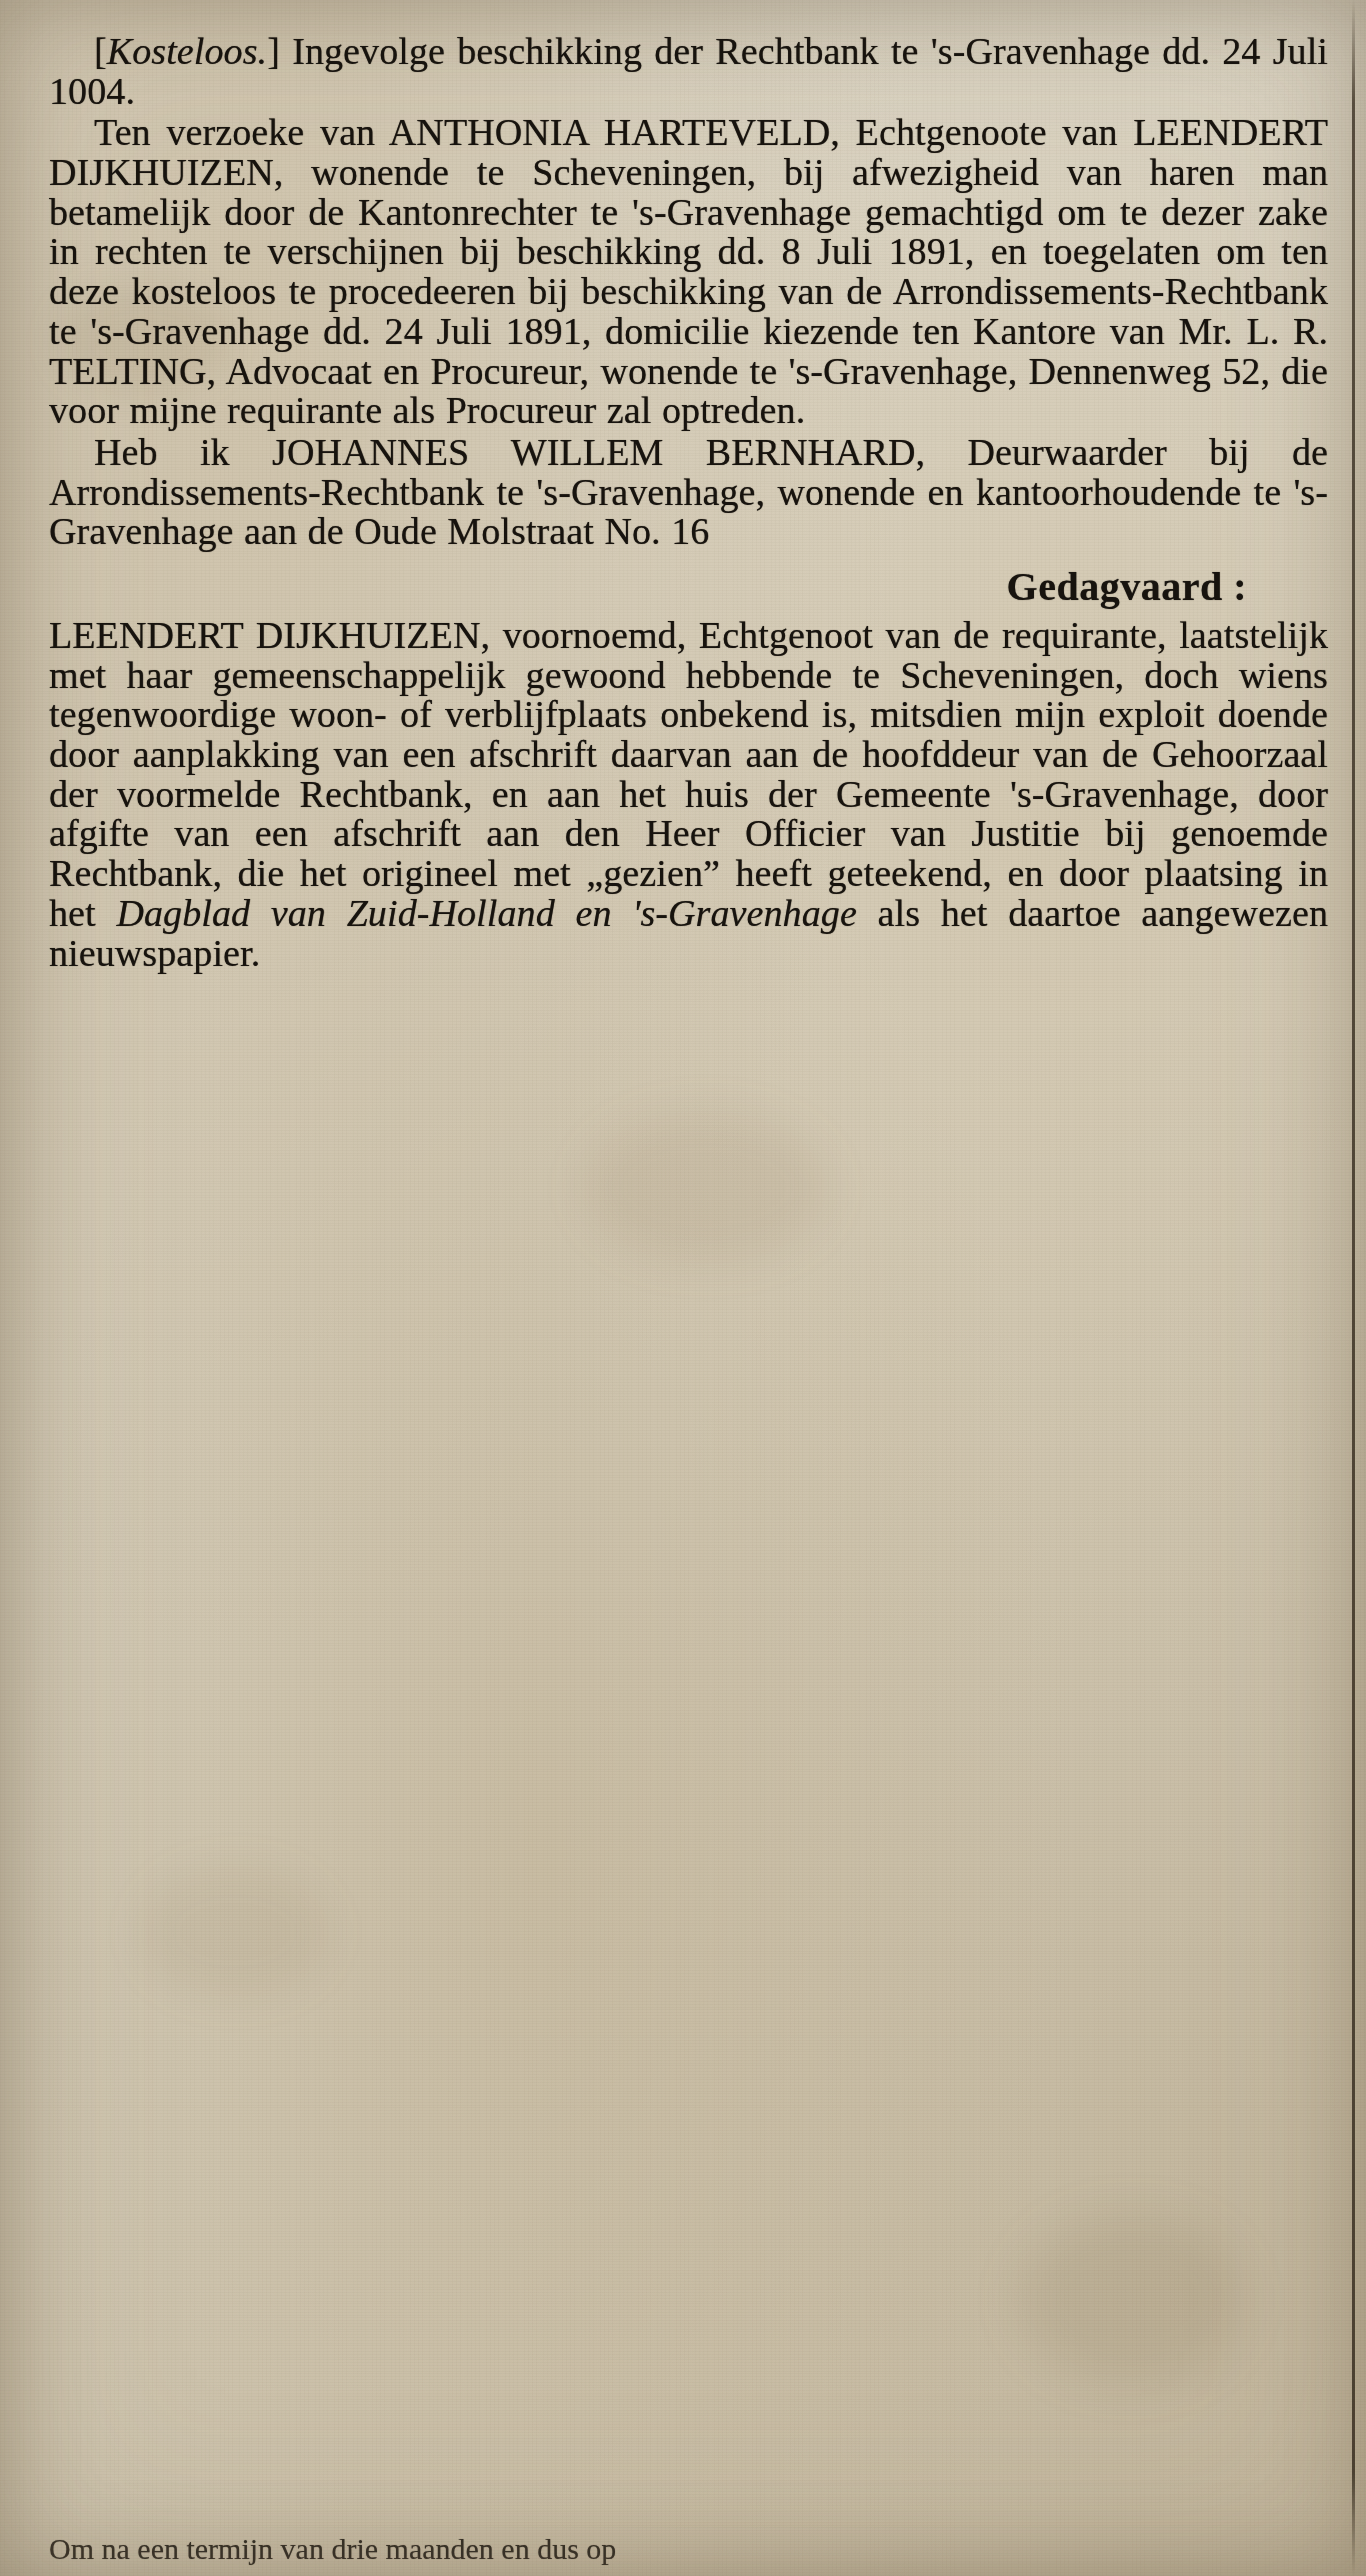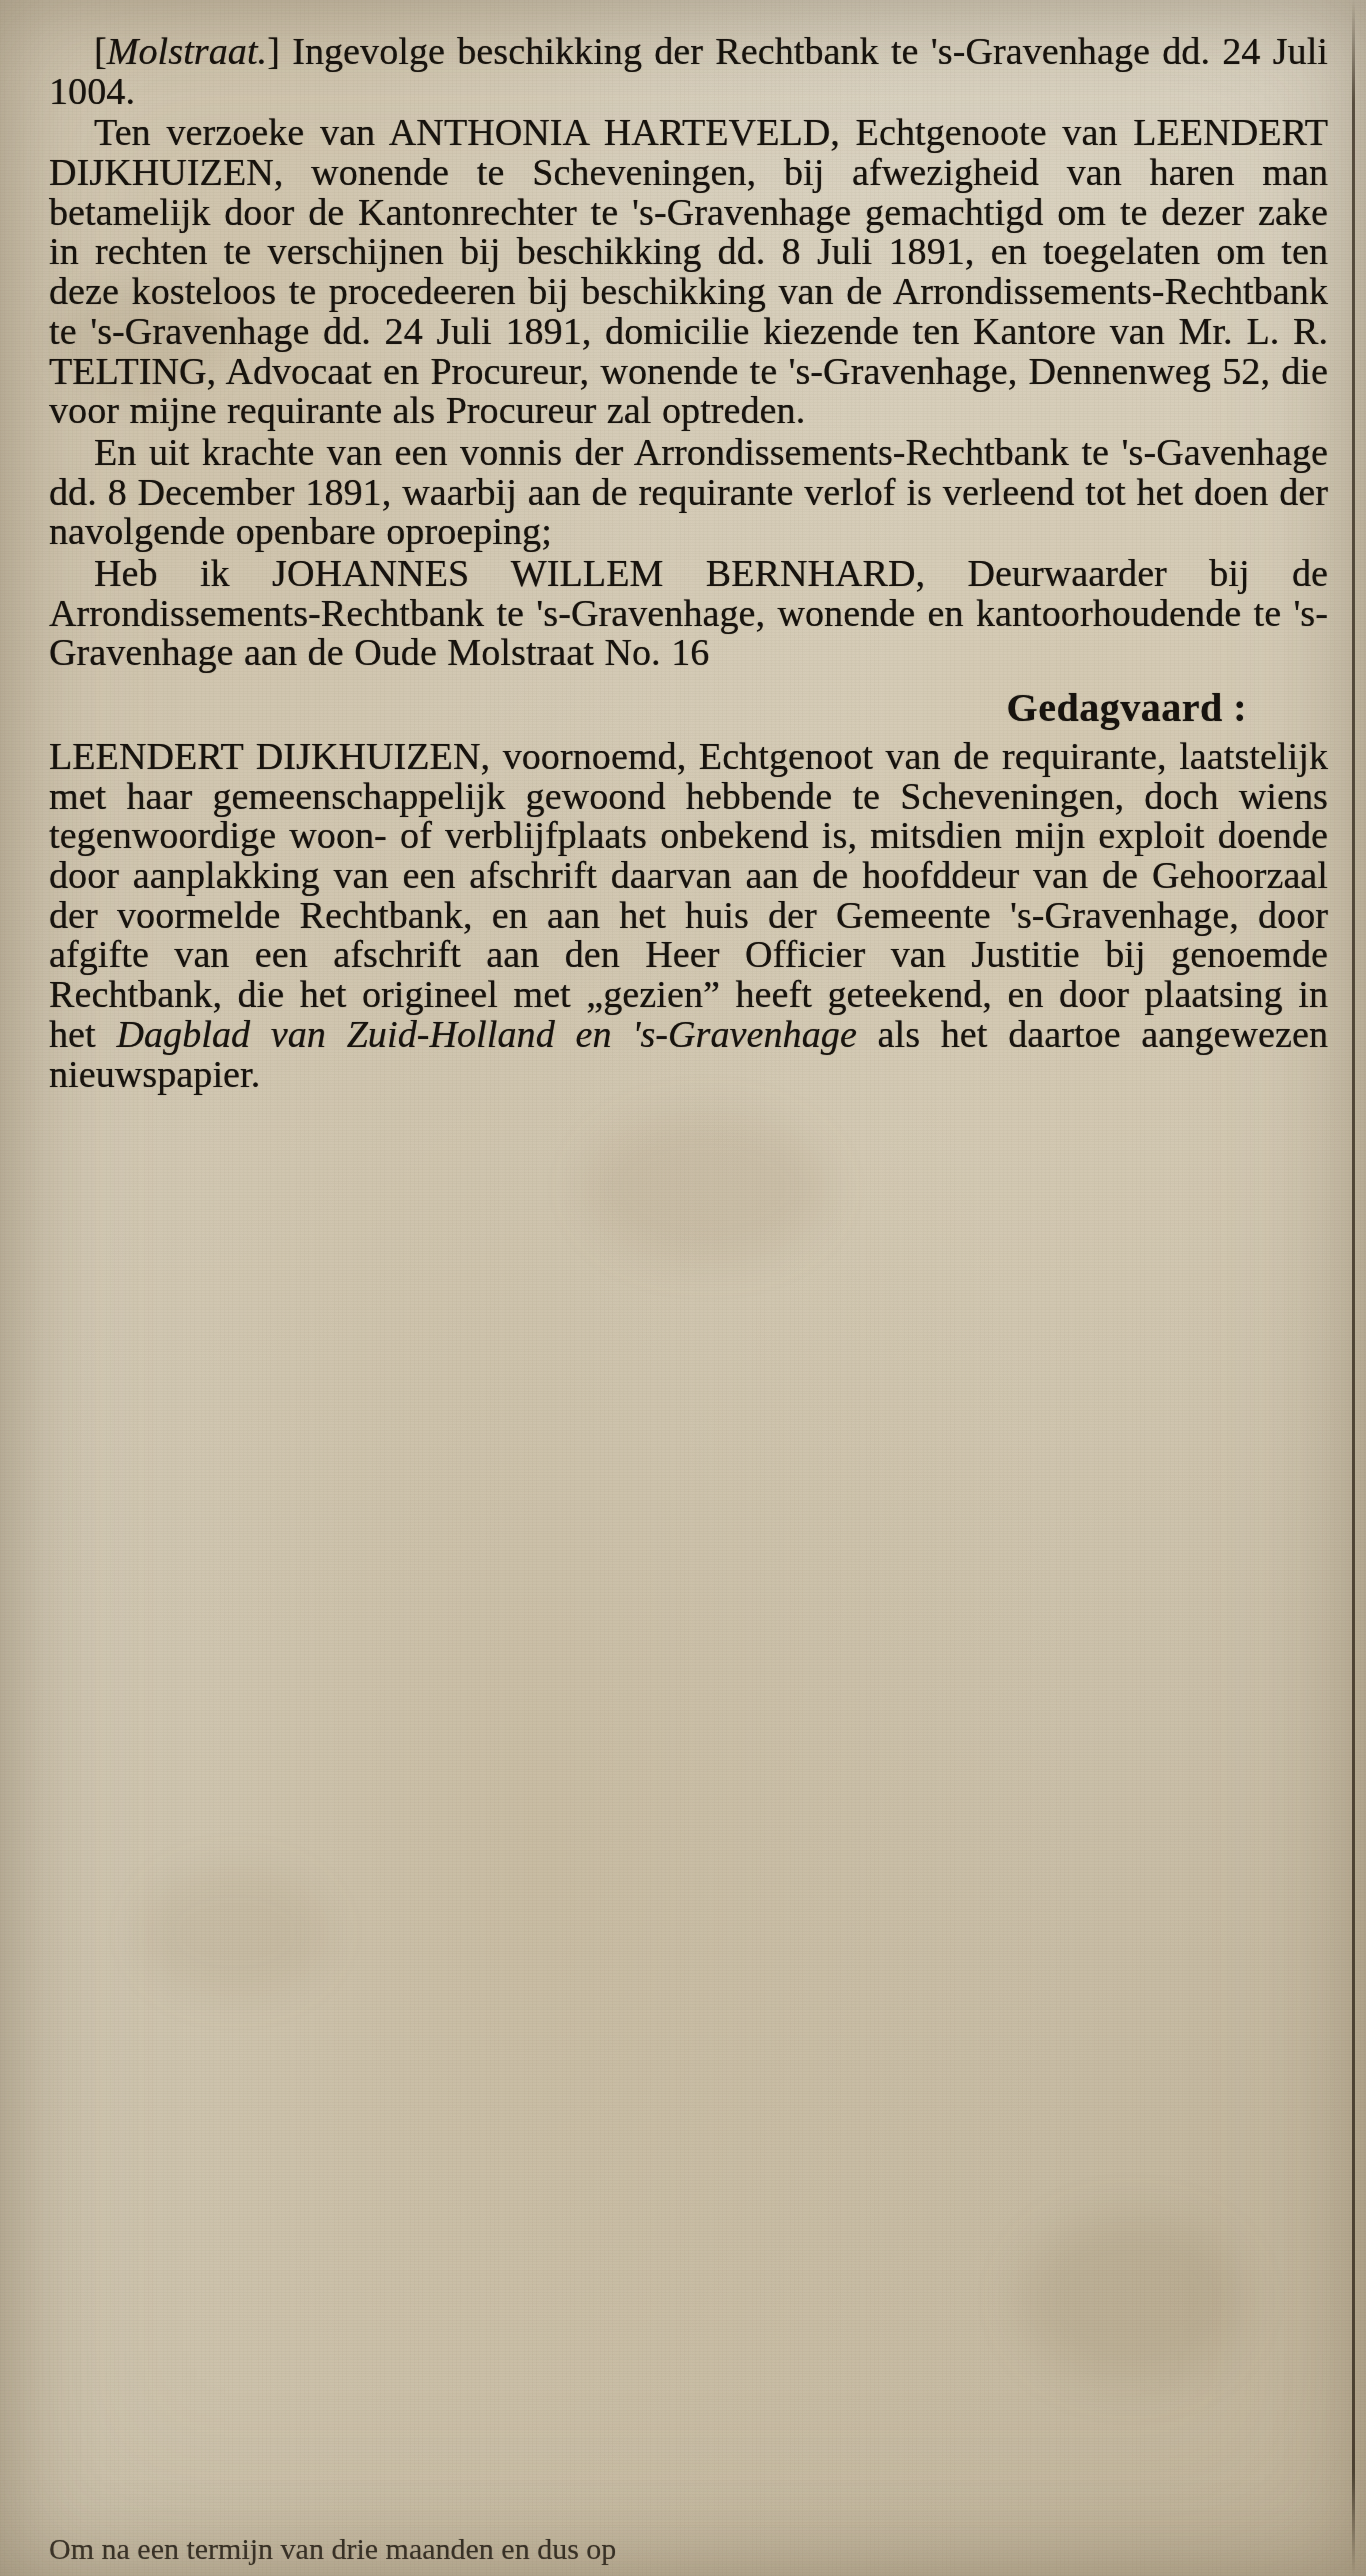--- a/index.html
+++ b/index.html
@@ -118,27 +118,26 @@
   <div class="column-rule right"></div>
 
   <div class="stain" style="left:57px; top:283px; width:170px; height:113px; background:rgba(150,125,85,0.10); filter:blur(17px);"></div>
   <div class="stain" style="left:584px; top:1112px; width:245px; height:151px; background:rgba(150,125,85,0.09); filter:blur(21px);"></div>
   <div class="stain" style="left:1018px; top:2214px; width:226px; height:170px; background:rgba(140,115,80,0.10); filter:blur(22.6px);"></div>
   <div class="stain" style="left:141px; top:1866px; width:188px; height:132px; background:rgba(150,125,85,0.08); filter:blur(19px);"></div>
 
   <div class="text-col">
 
     <p class="para indent">
-      <span>[</span><span class="italic">Molstraat.</span><span>] Ingevolge beschikking der Rechtbank te 's-Gravenhage dd. 24 Juli 1004.</span>
+      <span>[</span><span class="italic">Kosteloos.</span><span>] Ingevolge beschikking der Rechtbank te 's-Gravenhage dd. 24 Juli 1004.</span>
     </p>
 
 
     <p class="para indent">Ten verzoeke van ANTHONIA HARTEVELD, Echtgenoote van LEENDERT DIJKHUIZEN, wonende te Scheveningen, bij afwezigheid van haren man betamelijk door de Kantonrechter te 's-Gravenhage gemachtigd om te dezer zake in rechten te verschijnen bij beschikking dd. 8 Juli 1891, en toegelaten om ten deze kosteloos te procedeeren bij beschikking van de Arrondissements-Rechtbank te 's-Gravenhage dd. 24 Juli 1891, domicilie kiezende ten Kantore van Mr. L. R. TELTING, Advocaat en Procureur, wonende te 's-Gravenhage, Dennenweg 52, die voor mijne requirante als Procureur zal optreden.</p>
 
-    <p class="para indent">En uit krachte van een vonnis der Arrondissements-Rechtbank te 's-Gavenhage dd. 8 December 1891, waarbij aan de requirante verlof is verleend tot het doen der navolgende openbare oproeping;</p>
 
     <p class="para indent">Heb ik JOHANNES WILLEM BERNHARD, Deurwaarder bij de Arrondissements-Rechtbank te 's-Gravenhage, wonende en kantoorhoudende te 's-Gravenhage aan de Oude Molstraat No. 16</p>
 
     <h2 class="heading-gedagvaard">Gedagvaard :</h2>
 
     <p class="para">
       <span>LEENDERT DIJKHUIZEN, voornoemd, Echtgenoot van de requirante, laatstelijk met haar gemeenschappelijk gewoond hebbende te Scheveningen, doch wiens tegenwoordige woon- of verblijfplaats onbekend is, mitsdien mijn exploit doende door aanplakking van een afschrift daarvan aan de hoofddeur van de Gehoorzaal der voormelde Rechtbank, en aan het huis der Gemeente 's-Gravenhage, door afgifte van een afschrift aan den Heer Officier van Justitie bij genoemde Rechtbank, die het origineel met „gezien” heeft geteekend, en door plaatsing in het </span><span class="italic">Dagblad van Zuid-Holland en 's-Gravenhage</span><span> als het daartoe aangewezen nieuwspapier.</span>
     </p>
 
   </div>

